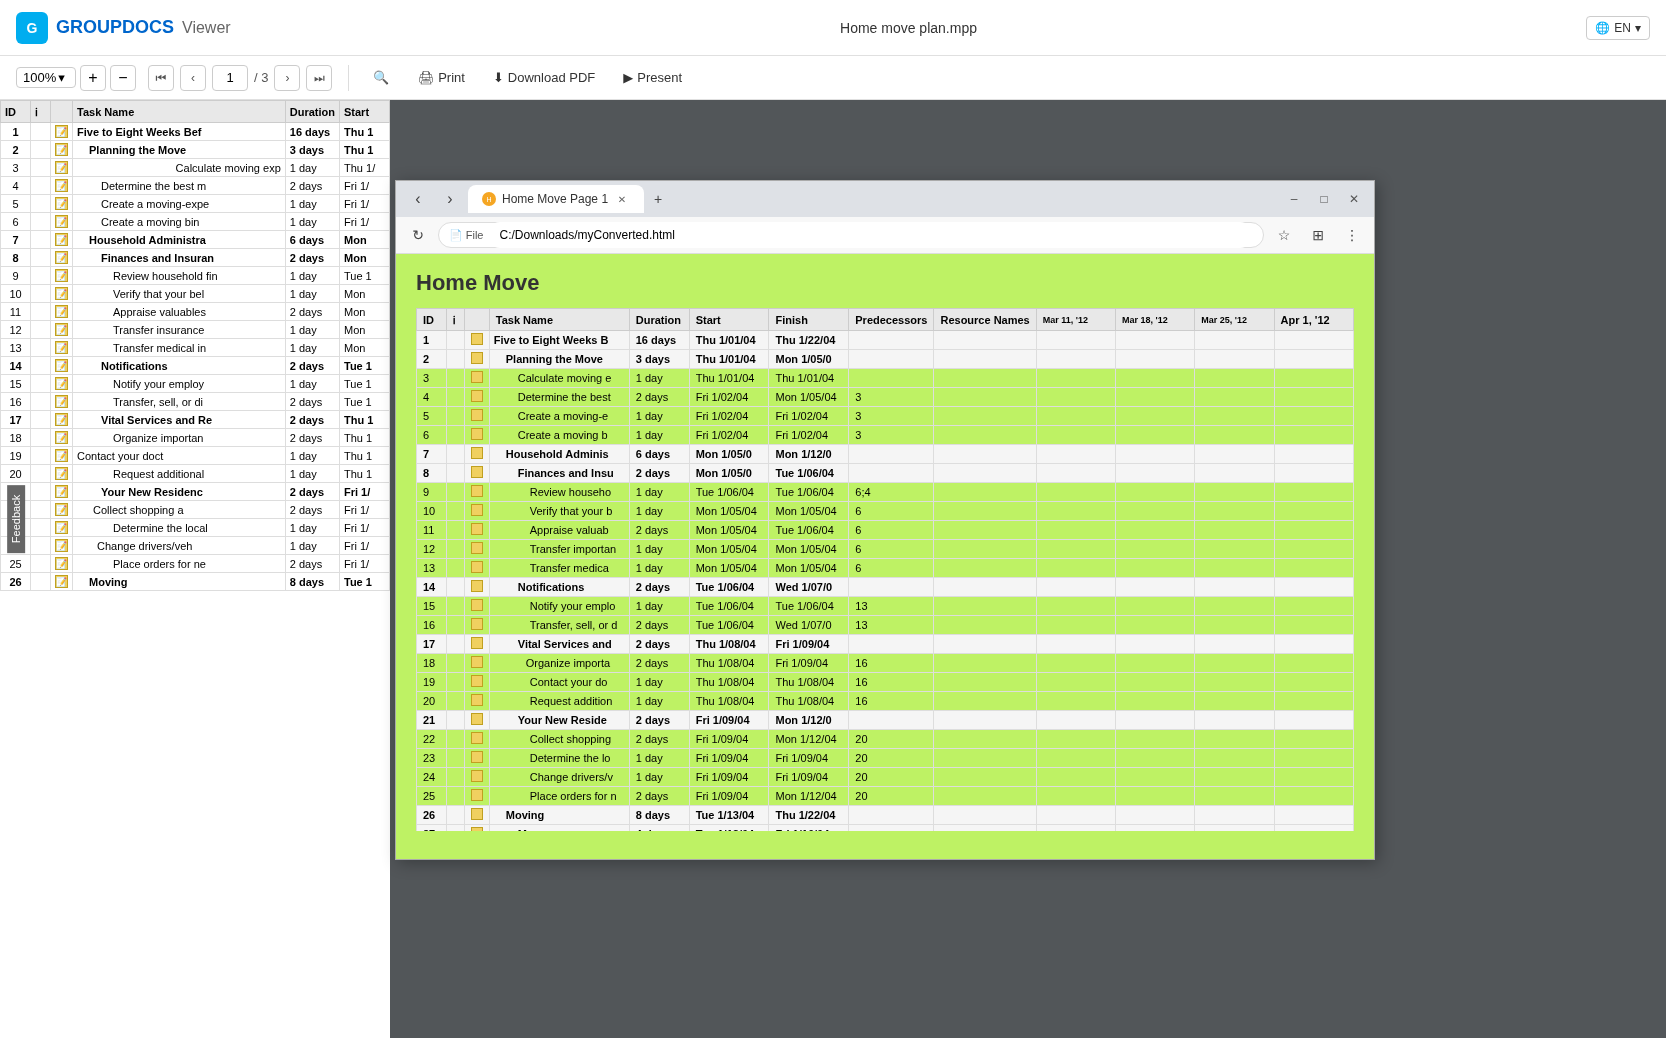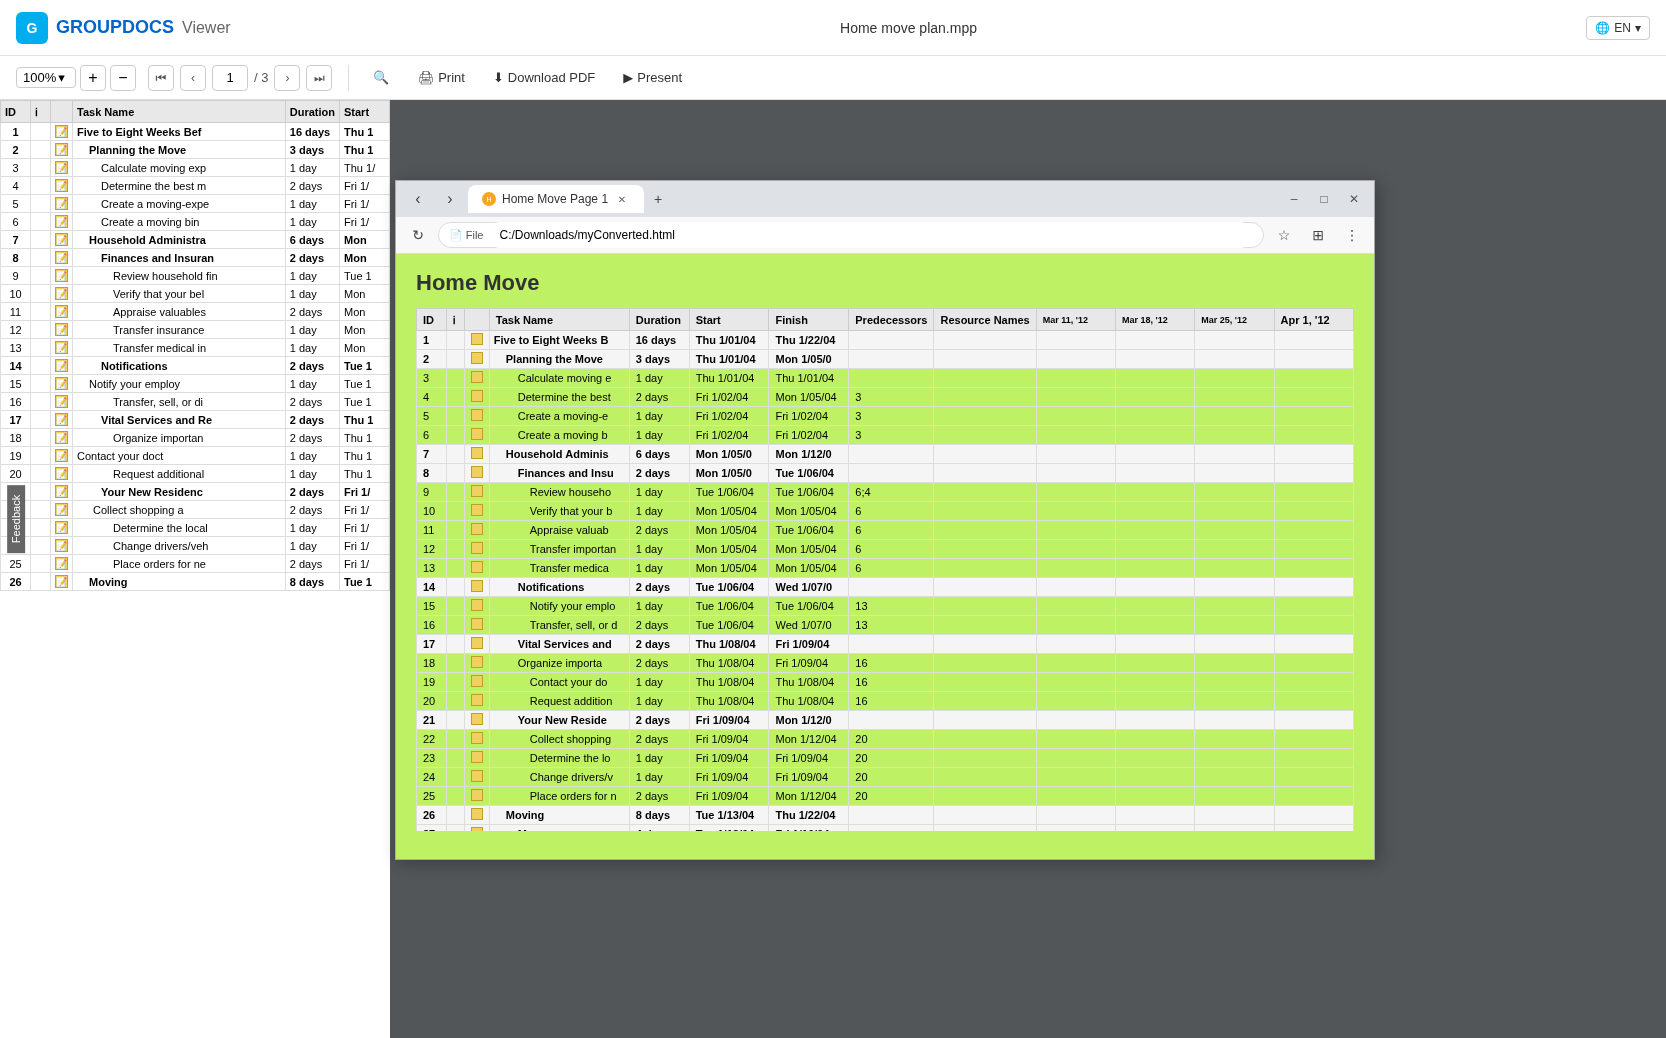--- a/index.html
+++ b/index.html
@@ -541,21 +541,21 @@
     <td style="padding-left:16px; font-weight:bold;overflow:hidden;max-width:160px;text-overflow:ellipsis;">Planning the Move</td>
     <td>3 days</td>
     <td>Thu 1</td>
   </tr>
                 <tr>
     <td class="id-col">3</td>
     <td></td>
     <td>
       <span style="display:inline-block;width:13px;height:13px;background:#f0d060;border:1px solid #c0a020;font-size:9px;text-align:center;line-height:13px;">📝</span>
     </td>
-    <td style="padding-left:28px; overflow:hidden;max-width:160px;text-overflow:ellipsis;">Calculate moving exp</td>
+    <td style="padding-left:28px; overflow:hidden;max-width:160px;text-overflow:ellipsis;text-align:right;">Calculate moving exp</td>
     <td>1 day</td>
     <td>Thu 1/</td>
   </tr>
                 <tr>
     <td class="id-col">4</td>
     <td></td>
     <td>
       <span style="display:inline-block;width:13px;height:13px;background:#f0d060;border:1px solid #c0a020;font-size:9px;text-align:center;line-height:13px;">📝</span>
     </td>
     <td style="padding-left:28px; overflow:hidden;max-width:160px;text-overflow:ellipsis;">Determine the best m</td>
@@ -661,21 +661,21 @@
     <td style="padding-left:28px; font-weight:bold;overflow:hidden;max-width:160px;text-overflow:ellipsis;">Notifications</td>
     <td>2 days</td>
     <td>Tue 1</td>
   </tr>
                 <tr>
     <td class="id-col">15</td>
     <td></td>
     <td>
       <span style="display:inline-block;width:13px;height:13px;background:#f0d060;border:1px solid #c0a020;font-size:9px;text-align:center;line-height:13px;">📝</span>
     </td>
-    <td style="padding-left:16px; overflow:hidden;max-width:160px;text-overflow:ellipsis;">Notify your employ</td>
+    <td style="padding-left:40px; overflow:hidden;max-width:160px;text-overflow:ellipsis;">Notify your employ</td>
     <td>1 day</td>
     <td>Tue 1</td>
   </tr>
                 <tr>
     <td class="id-col">16</td>
     <td></td>
     <td>
       <span style="display:inline-block;width:13px;height:13px;background:#f0d060;border:1px solid #c0a020;font-size:9px;text-align:center;line-height:13px;">📝</span>
     </td>
     <td style="padding-left:40px; overflow:hidden;max-width:160px;text-overflow:ellipsis;">Transfer, sell, or di</td>
@@ -751,21 +751,21 @@
     <td style="padding-left:40px; overflow:hidden;max-width:160px;text-overflow:ellipsis;">Determine the local</td>
     <td>1 day</td>
     <td>Fri 1/</td>
   </tr>
                 <tr>
     <td class="id-col">24</td>
     <td></td>
     <td>
       <span style="display:inline-block;width:13px;height:13px;background:#f0d060;border:1px solid #c0a020;font-size:9px;text-align:center;line-height:13px;">📝</span>
     </td>
-    <td style="padding-left:40px; overflow:hidden;max-width:160px;text-overflow:ellipsis;">Change drivers/veh</td>
+    <td style="padding-left:24px; overflow:hidden;max-width:160px;text-overflow:ellipsis;">Change drivers/veh</td>
     <td>1 day</td>
     <td>Fri 1/</td>
   </tr>
                 <tr>
     <td class="id-col">25</td>
     <td></td>
     <td>
       <span style="display:inline-block;width:13px;height:13px;background:#f0d060;border:1px solid #c0a020;font-size:9px;text-align:center;line-height:13px;">📝</span>
     </td>
     <td style="padding-left:40px; overflow:hidden;max-width:160px;text-overflow:ellipsis;">Place orders for ne</td>
@@ -1134,21 +1134,21 @@
     <td></td>
     <td></td>
     <td></td>
   </tr>
               <tr>
     <td>18</td>
     <td></td>
     <td>
       <span style="display:inline-block;width:12px;height:12px;background:#f0d060;border:1px solid #c0a020;font-size:8px;text-align:center;line-height:12px;"></span>
     </td>
-    <td style="padding-left:28px; overflow:hidden;max-width:140px;text-overflow:ellipsis;margin-top:24px;">Organize importa</td>
+    <td style="padding-left:36px; overflow:hidden;max-width:140px;text-overflow:ellipsis;margin-top:24px;">Organize importa</td>
     <td>2 days</td>
     <td>Thu 1/08/04</td>
     <td>Fri 1/09/04</td>
     <td>16</td>
     <td></td>
     <td></td>
     <td></td>
     <td></td>
     <td></td>
   </tr>

